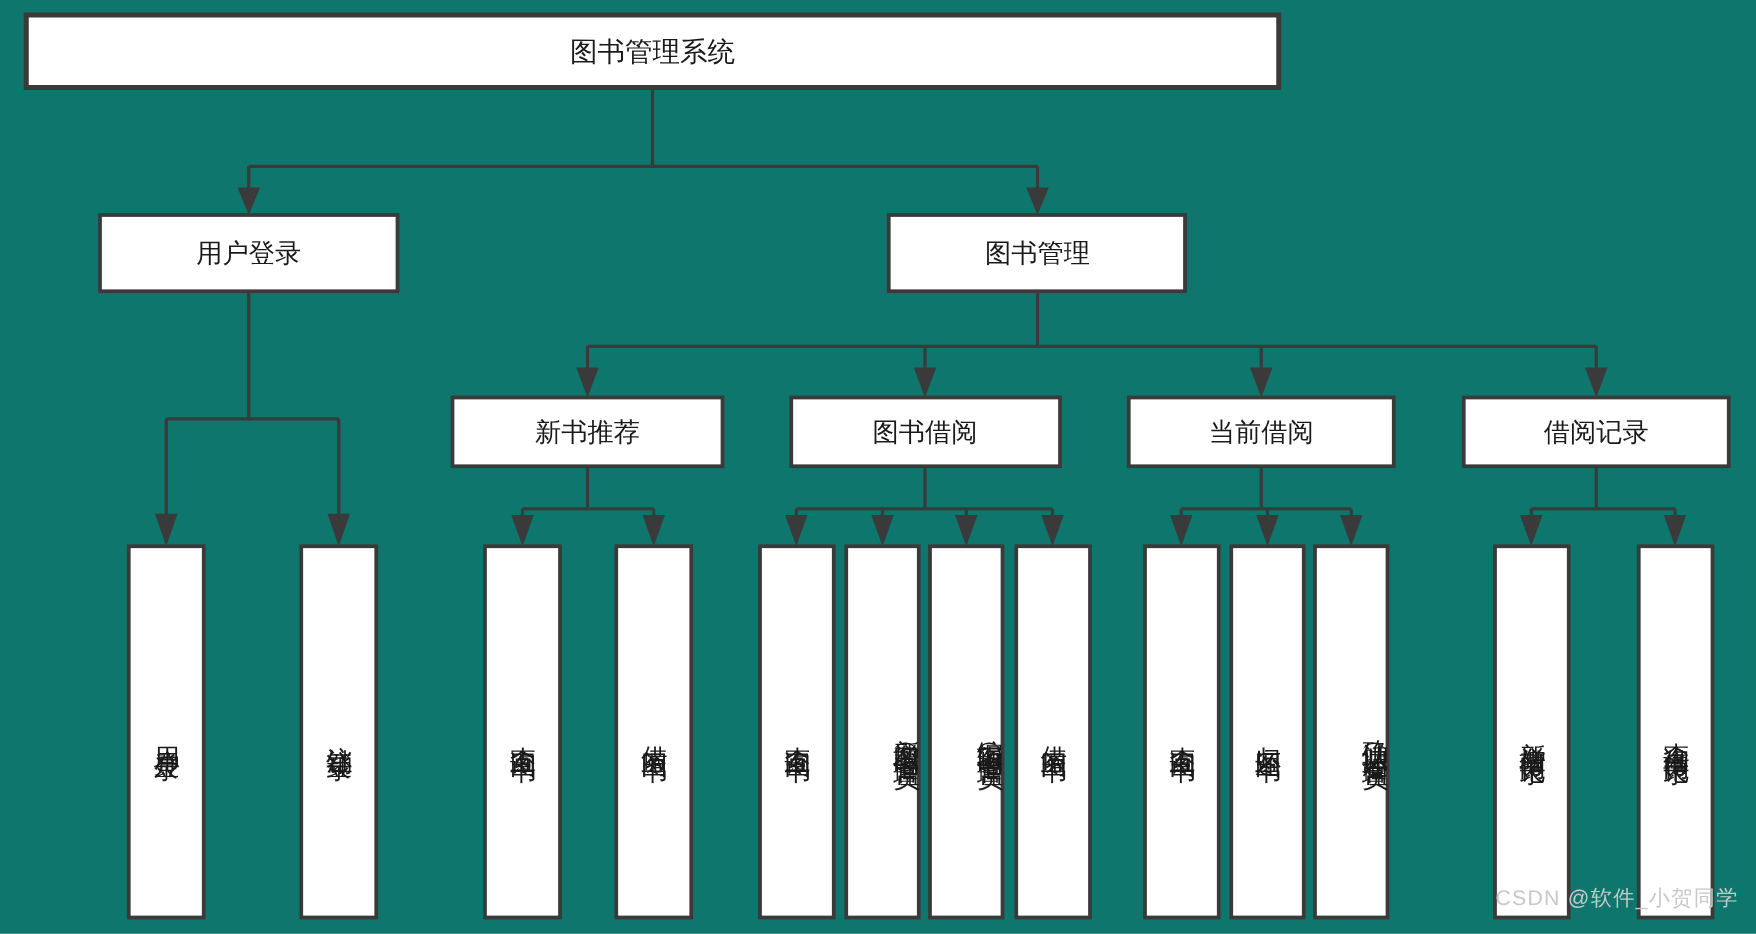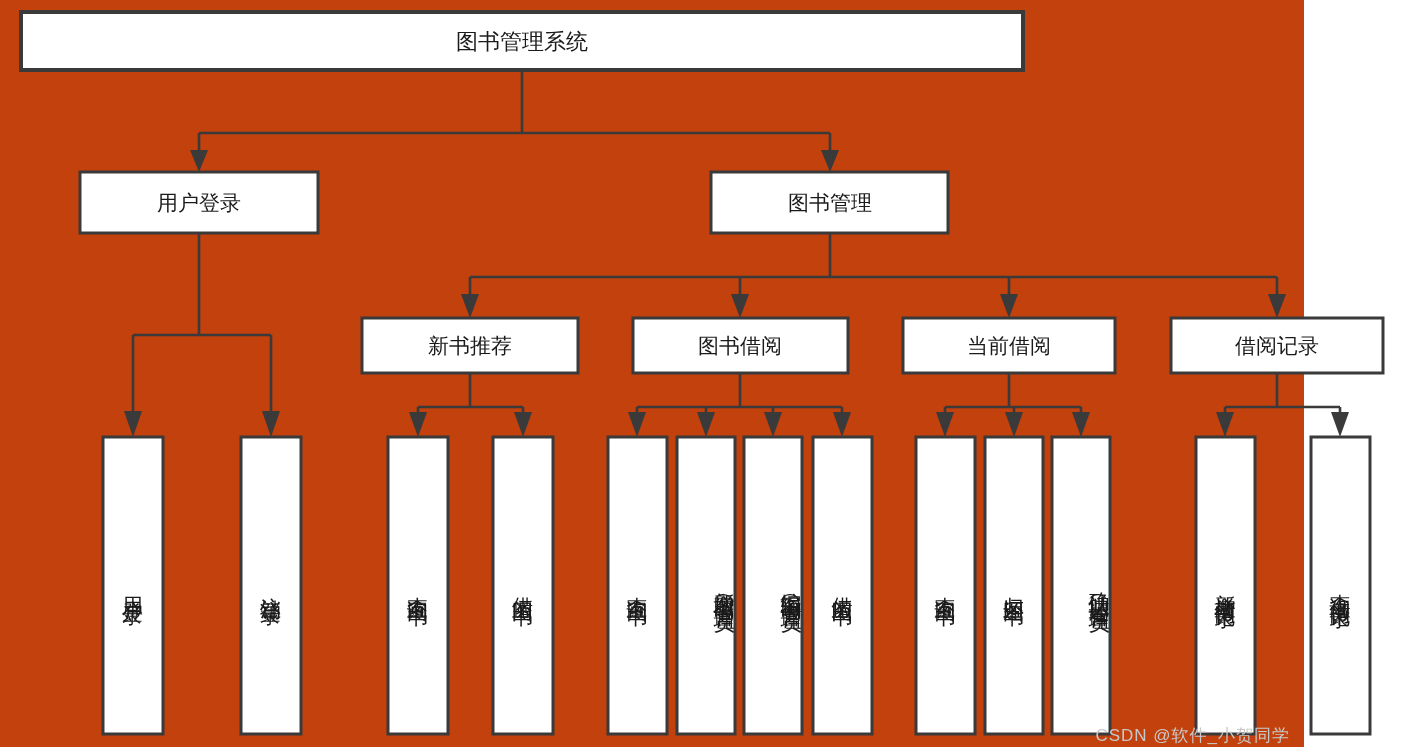--- a/index.html
+++ b/index.html
@@ -1,21 +1,21 @@
 <!DOCTYPE html>
 <html><head>
 <meta charset="utf-8">
 <style>
   html,body{margin:0;padding:0;background:#ffffff;}
   body{
     width:1405px;height:747px;overflow:hidden;
     font-family:"Liberation Sans","DejaVu Sans",sans-serif;
     -webkit-font-smoothing:antialiased;
   }
-  #diagram-root{position:relative;width:1292px;height:747px;background:#c2410c;padding-left:12px;}
+  #diagram-root{position:relative;width:1405px;height:747px;background:#0f766e;}
   svg#tree{position:absolute;left:0;top:0;width:1405px;height:747px;}
   .box{fill:#ffffff;stroke:#3a3a3a;stroke-width:3;}
   .box-root{stroke-width:4;}
   .link{stroke:#3a3a3a;stroke-width:2.6;fill:none;stroke-linecap:butt;}
   .arrow{fill:#3a3a3a;stroke:none;}
   .hlabel{
     font-size:21px;fill:#1a1a1a;text-anchor:middle;
     font-family:"Liberation Sans","DejaVu Sans",sans-serif;
     dominant-baseline:middle;
   }
@@ -28,21 +28,21 @@
     line-height:1.0;
     letter-spacing:3px;
     color:#1a1a1a;
     text-align:center;
     white-space:nowrap;
     pointer-events:none;
     font-family:"Liberation Sans","DejaVu Sans",sans-serif;
   }
   .watermark{
     position:absolute;
-    right:14px;bottom:0;
+    right:14px;bottom:17px;
     font-size:17px;
     color:#c8c8c8;
     letter-spacing:1px;
     font-family:"Liberation Sans","DejaVu Sans",sans-serif;
   }
 </style>
 </head>
 <body>
 
 <div id="diagram-root">

